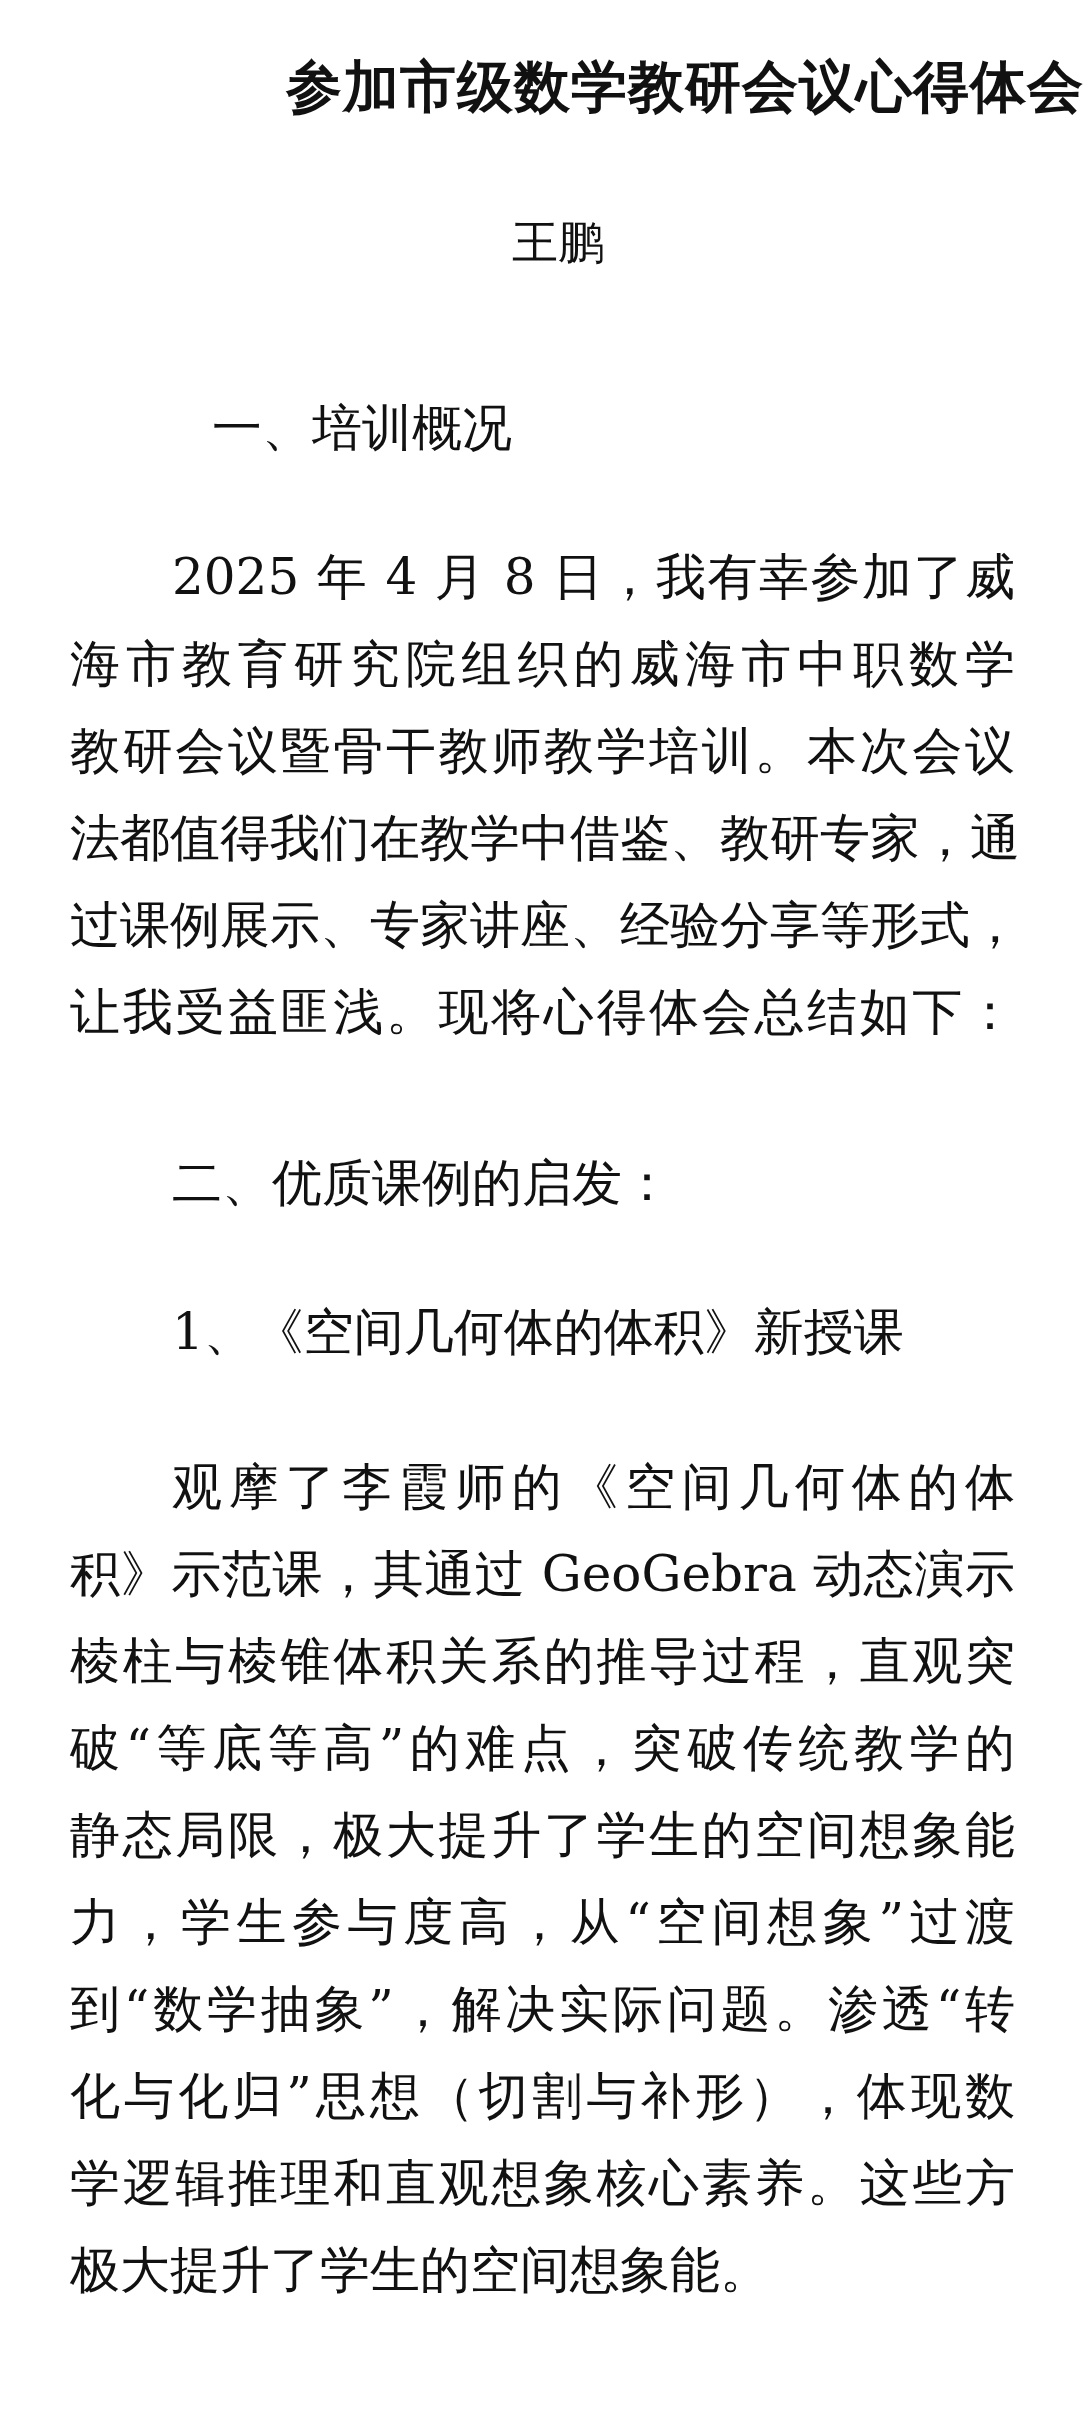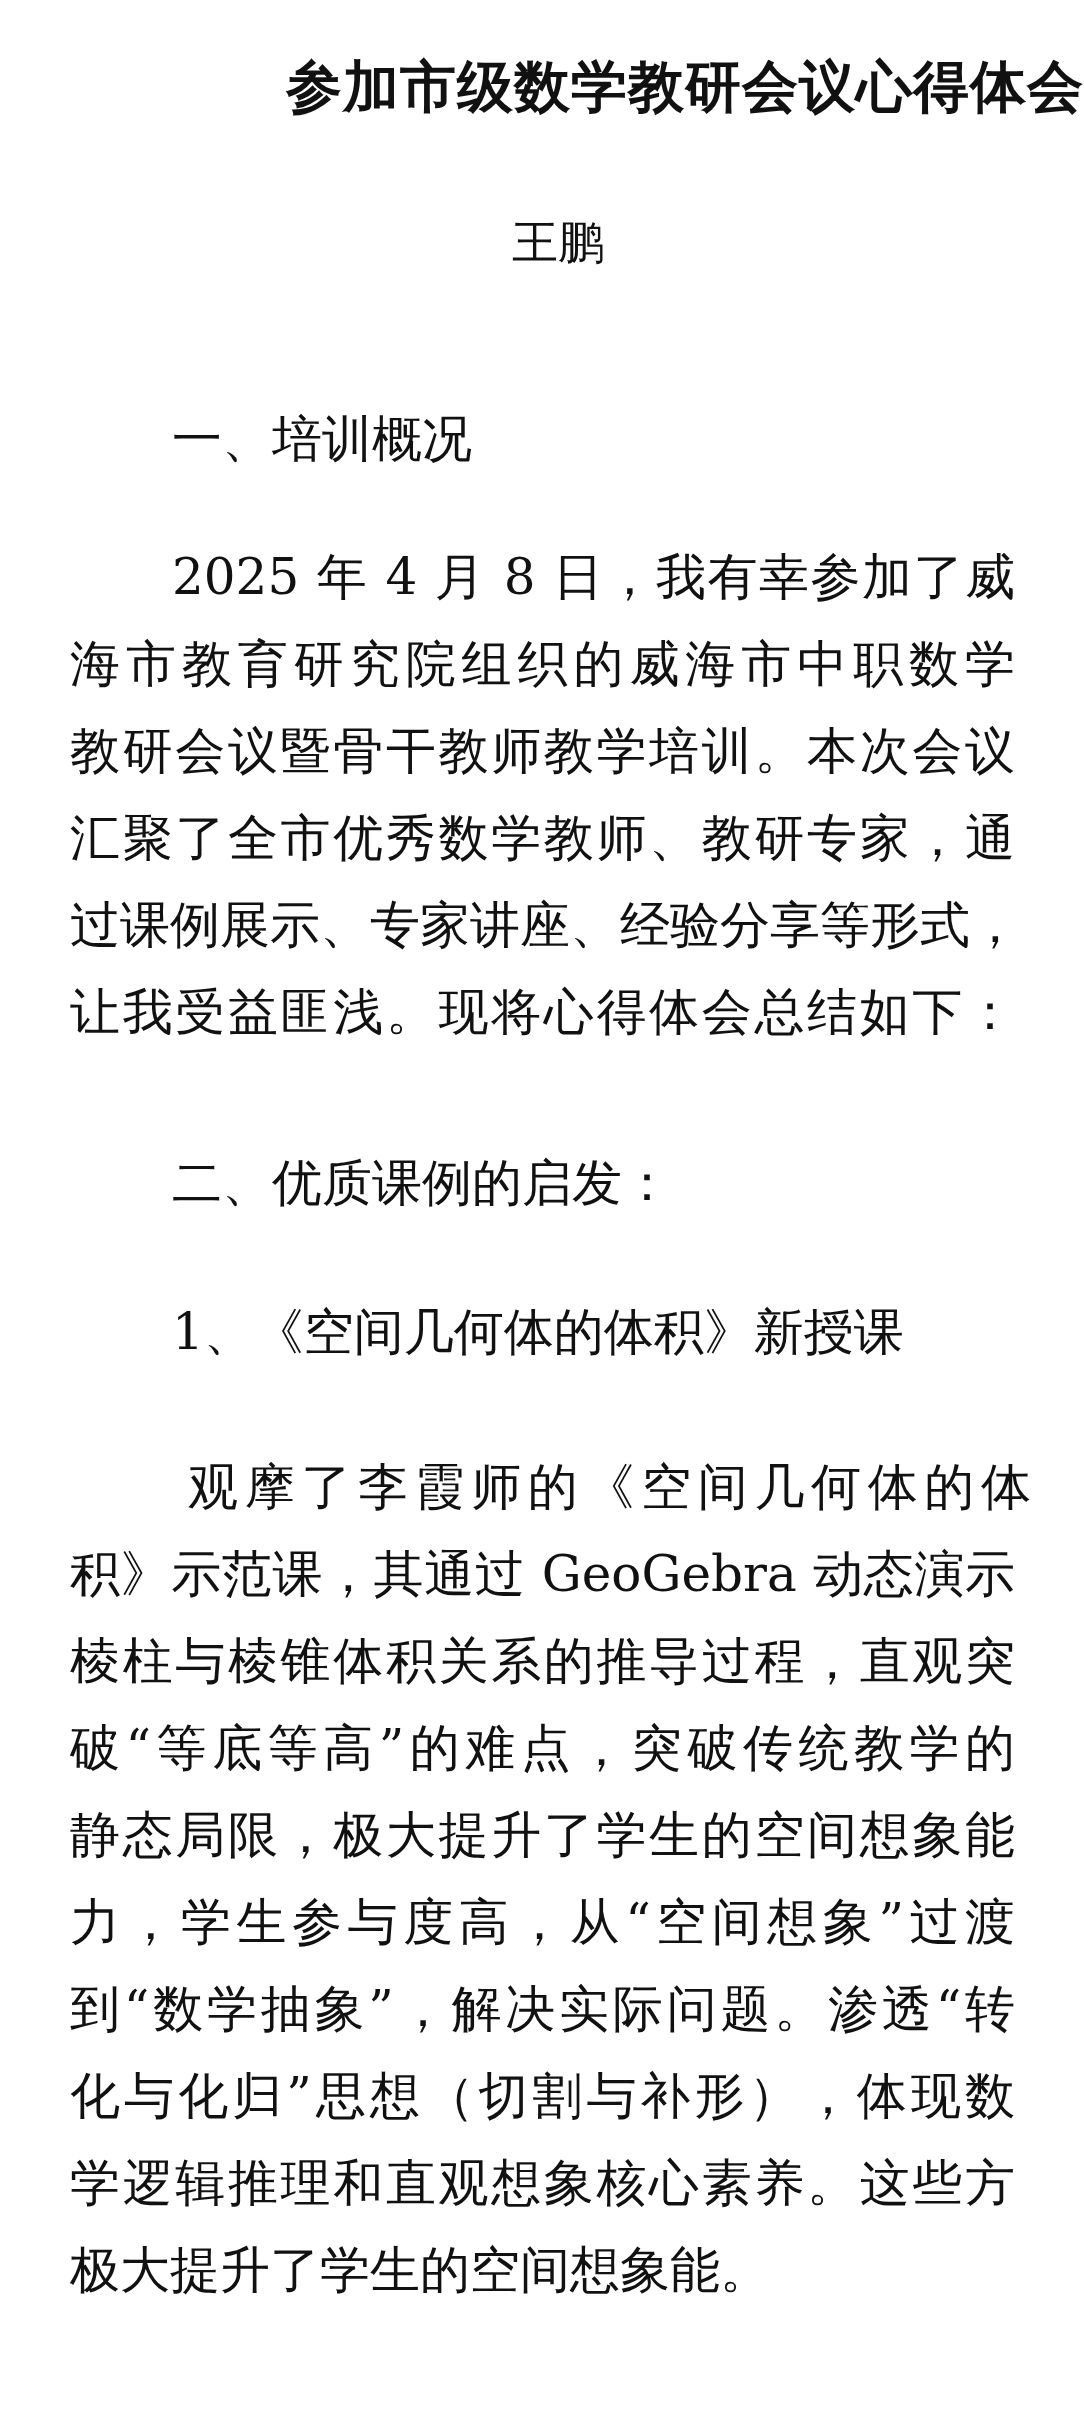--- a/index.html
+++ b/index.html
@@ -13,36 +13,36 @@
           white-space:nowrap; text-align:justify; text-align-last:justify; letter-spacing:0; }
   .line.last { text-align-last:left; }
   .heading { position:absolute; left:172px; font-size:50px; line-height:70px; white-space:nowrap; }
 </style>
 </head>
 <body>
 
 <div class="title">参加市级数学教研会议心得体会</div>
 <div class="author">王鹏</div>
 
-<div class="heading" style="top:404px;">一、培训概况</div>
+<div class="heading" style="top:393px;margin-left:40px;">一、培训概况</div>
 
 <div>
   <div class="line" style="top:542px; left:172px; width:843px;">2025 年 4 月 8 日，我有幸参加了威</div>
   <div class="line" style="top:629px;">海市教育研究院组织的威海市中职数学</div>
   <div class="line" style="top:716px;">教研会议暨骨干教师教学培训。本次会议</div>
-  <div class="line" style="top:803px;">汇聚了全市优秀数学教师、教研专家，通</div>
+  <div class="line" style="top:803px;">法都值得我们在教学中借鉴、教研专家，通</div>
   <div class="line" style="top:890px;">过课例展示、专家讲座、经验分享等形式，</div>
   <div class="line" style="top:977px;">让我受益匪浅。现将心得体会总结如下：</div>
 </div>
 
 <div class="heading" style="top:1148px;">二、优质课例的启发：</div>
 <div class="heading" style="top:1297px;text-align:right;">1、《空间几何体的体积》新授课</div>
 
 <div>
-  <div class="line" style="top:1452px; left:188px; width:843px;">观摩了李霞师的《空间几何体的体</div>
+  <div class="line" style="top:1452px; left:172px; width:843px;">观摩了李霞师的《空间几何体的体</div>
   <div class="line" style="top:1539px;">积》示范课，其通过 GeoGebra 动态演示</div>
   <div class="line" style="top:1626px;">棱柱与棱锥体积关系的推导过程，直观突</div>
   <div class="line" style="top:1713px;">破“等底等高”的难点，突破传统教学的</div>
   <div class="line" style="top:1800px;">静态局限，极大提升了学生的空间想象能</div>
   <div class="line" style="top:1887px;">力，学生参与度高，从“空间想象”过渡</div>
   <div class="line" style="top:1974px;">到“数学抽象”，解决实际问题。渗透“转</div>
   <div class="line" style="top:2061px;">化与化归”思想（切割与补形），体现数</div>
   <div class="line" style="top:2148px;">学逻辑推理和直观想象核心素养。这些方</div>
   <div class="line last" style="top:2235px;">极大提升了学生的空间想象能。</div>
 </div>

